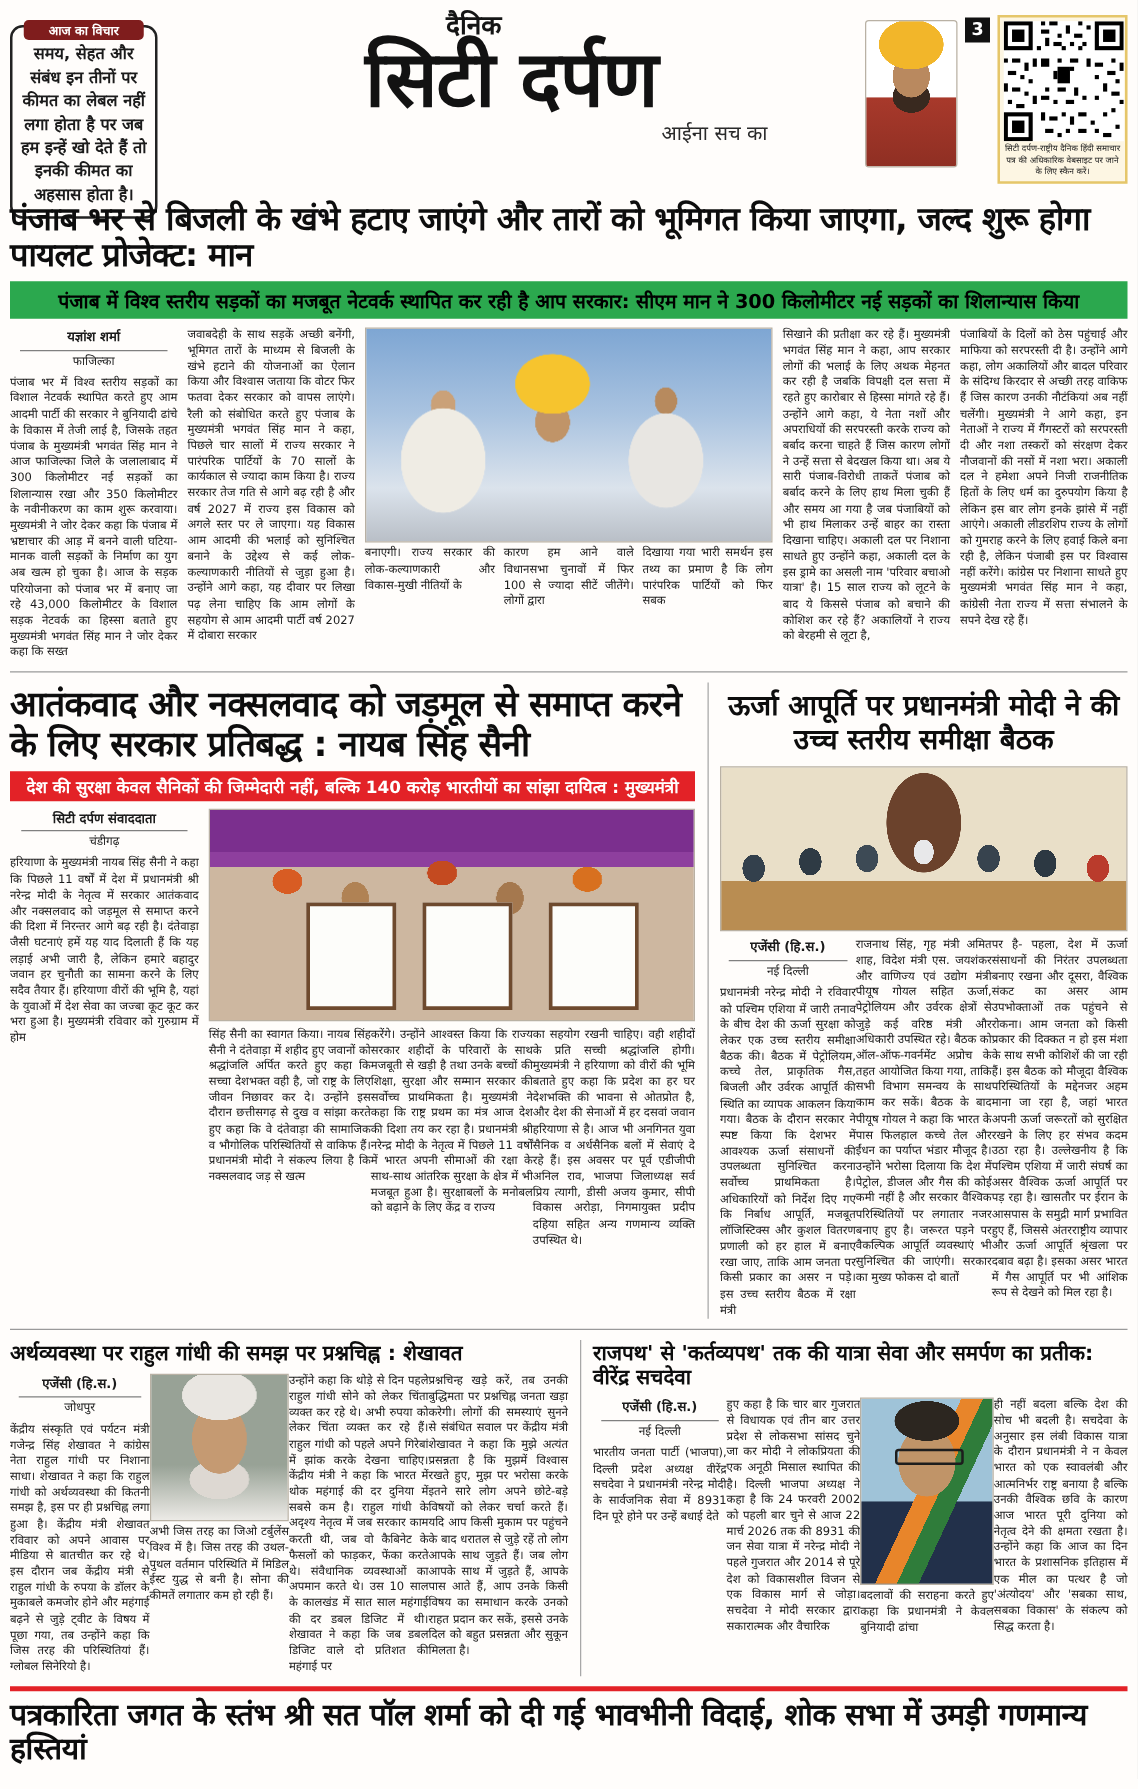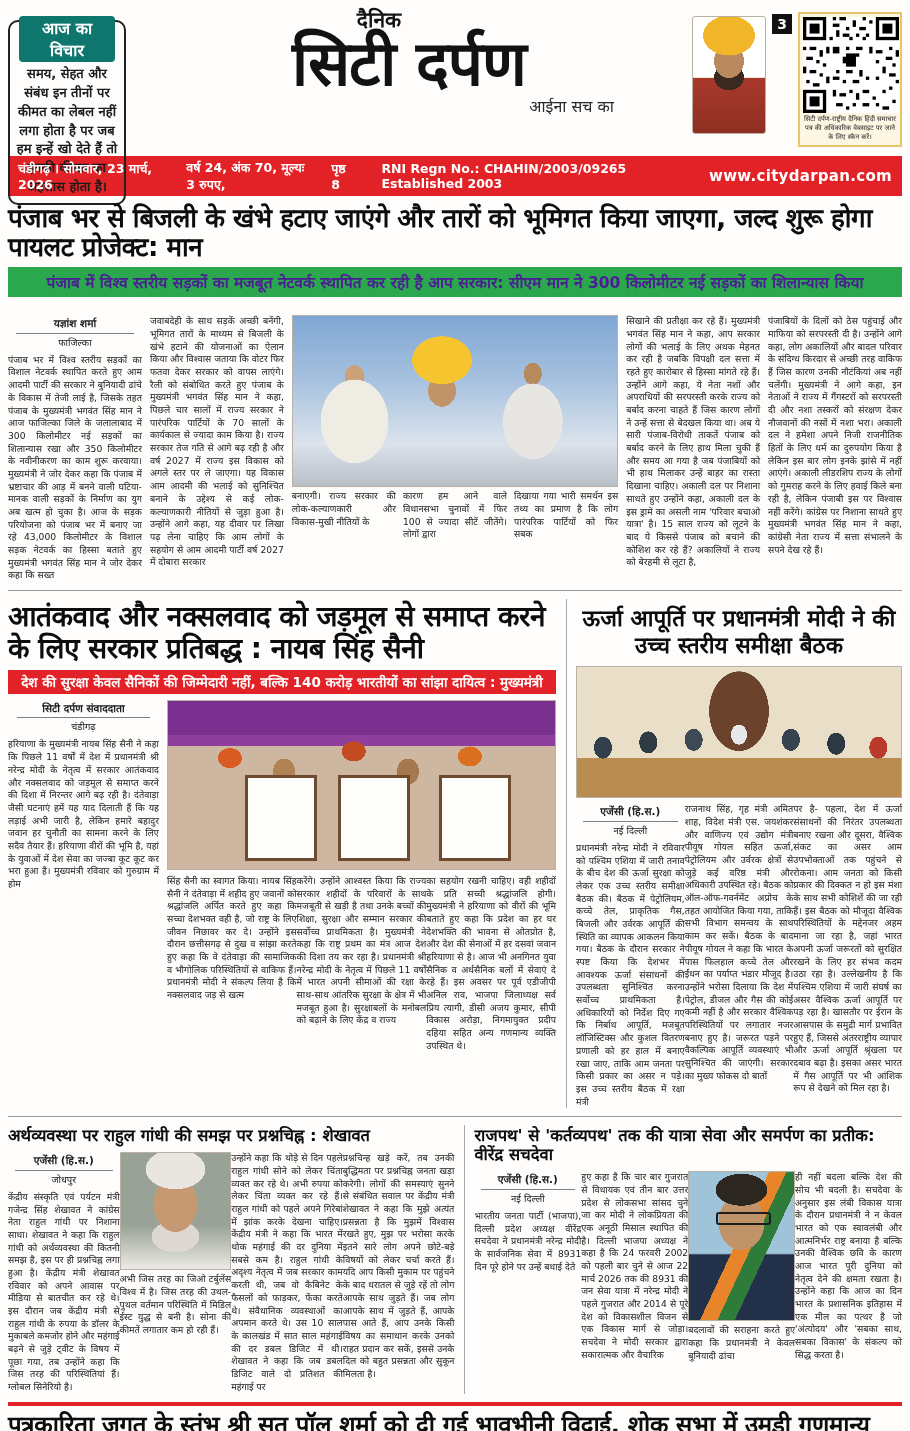--- a/index.html
+++ b/index.html
@@ -2,21 +2,21 @@
 <html lang="hi"><head>
 <meta charset="utf-8">
 <style>
   html,body{margin:0;padding:0;background:#e9e9e9;}
   .page{width:910px;min-height:1431px;margin:0 auto;background:#fffdfb;box-sizing:border-box;
         padding:6px 8px 10px;font-family:"DejaVu Sans","Liberation Sans",sans-serif;color:#1b1b1b;}
 
   
   .head-row{display:flex;align-items:flex-start;gap:8px;height:148px;}
   .thought{width:118px;border:2px solid #222;border-radius:10px;padding:4px 5px 6px;margin-top:14px;box-sizing:border-box;}
-  .thought-title{background:#0f766e;color:#fff;font-weight:bold;font-size:16px;text-align:center;
+  .thought-title{background:#7f1d1d;color:#fff;font-weight:bold;font-size:10px;text-align:center;
                  border-radius:4px;padding:1px 3px;margin:-10px auto 3px;width:86%;}
   .thought-text{margin:0;font-size:13px;font-weight:bold;line-height:1.45;text-align:center;}
   .brand{flex:1;text-align:center;line-height:1;}
   .brand-pre{font-size:21px;font-weight:bold;color:#151515;margin:4px 60px 0 0;}
   .brand-title{font-size:62px;font-weight:900;color:#121212;letter-spacing:-1px;margin-top:2px;}
   .brand-tag{font-size:16px;color:#2a2a2a;text-align:right;margin:4px 70px 0 0;}
   .head-right{display:flex;gap:6px;align-items:flex-start;}
   .cm-photo{width:74px;height:118px;margin-top:10px;border-radius:3px;background:
     radial-gradient(ellipse 26px 20px at 50% 16%, #f2b62a 0 99%, rgba(0,0,0,0) 100%),
     radial-gradient(ellipse 15px 17px at 50% 38%, #b9895f 0 99%, rgba(0,0,0,0) 100%),
@@ -29,22 +29,22 @@
   .qr-caption{margin:2px 0 0;font-size:6.7px;line-height:1.35;text-align:center;color:#222;}
 
   
   .dateline{background:#e32227;color:#fff;display:flex;align-items:center;gap:14px;
             padding:3px 10px;font-weight:bold;font-size:12.5px;margin-top:2px;}
   .dl-sp{flex:1;}
   .dl-site{font-size:15px;letter-spacing:.3px;}
 
   
   .lead-h{font-size:26px;font-weight:900;color:#0d0d0d;margin:8px 0 6px;line-height:1.1;letter-spacing:-.5px;}
-  .green-bar{background:#2ba84e;color:#4c1d95;font-weight:bold;font-size:15.5px;text-align:center;
-             padding:4px 6px;margin-bottom:18px;}
+  .green-bar{background:#2ba84e;color:#000000;font-weight:bold;font-size:15.5px;text-align:center;
+             padding:4px 6px;margin-bottom:7px;}
   .red-bar{background:#e32227;color:#fff;font-weight:bold;font-size:13.5px;text-align:center;
            padding:3px 6px;margin:6px 0;}
 
   
   .cols{display:flex;gap:0;}
   .c{flex:1;font-size:9.2px;line-height:1.38;text-align:justify;}
   .c p{margin:0;}
   .byline{text-align:center;margin:1px 0 5px;}
   .by-name{display:block;font-weight:bold;font-size:10.5px;border-bottom:1px solid #808080;
            width:88%;margin:0 auto;padding-bottom:2px;text-align:center;}
@@ -221,30 +221,20 @@
             <rect x="27" y="25" width="1" height="1"></rect>
               <rect x="26" y="21" width="1" height="1"></rect>
               <rect x="24" y="22" width="1" height="1"></rect>
           </g>
         </svg>
         <p class="qr-caption">सिटी दर्पण-राष्ट्रीय दैनिक हिंदी समाचार पत्र की अधिकारिक वेबसाइट पर जाने के लिए स्कैन करें।</p>
       </div>
     </div>
   </header>
 
-  <div class="dateline">
-    <span>चंडीगढ़ । सोमवार, 23 मार्च, 2026</span>
-    <span class="dl-sp"></span>
-    <span>वर्ष 24, अंक 70, मूल्यः 3 रुपए,</span>
-    <span>पृष्ठ 8</span>
-    <span class="dl-sp"></span>
-    <span>RNI Regn No.: CHAHIN/2003/09265  Established 2003</span>
-    <span class="dl-sp"></span>
-    <span class="dl-site">www.citydarpan.com</span>
-  </div>
 
   <h1 class="lead-h">पंजाब भर से बिजली के खंभे हटाए जाएंगे और तारों को भूमिगत किया जाएगा, जल्द शुरू होगा पायलट प्रोजेक्ट: मान</h1>
   <div class="green-bar">पंजाब में विश्व स्तरीय सड़कों का मजबूत नेटवर्क स्थापित कर रही है आप सरकार: सीएम मान ने 300 किलोमीटर नई सड़कों का शिलान्यास किया</div>
 
   <section class="lead-body">
     <div class="c lead-c">
       <div class="byline">
         <span class="by-name">यज्ञांश शर्मा</span>
         <span class="by-place">फाजिल्का</span>
       </div>

